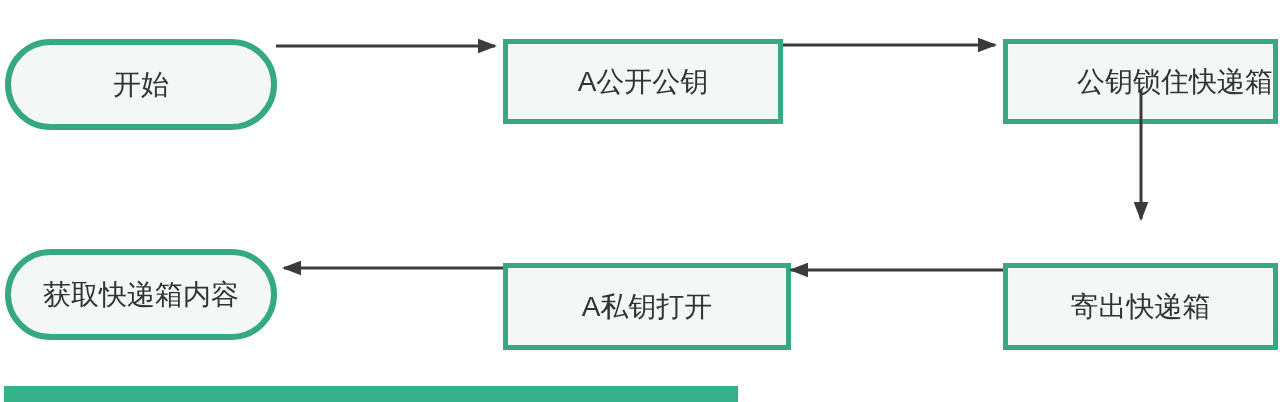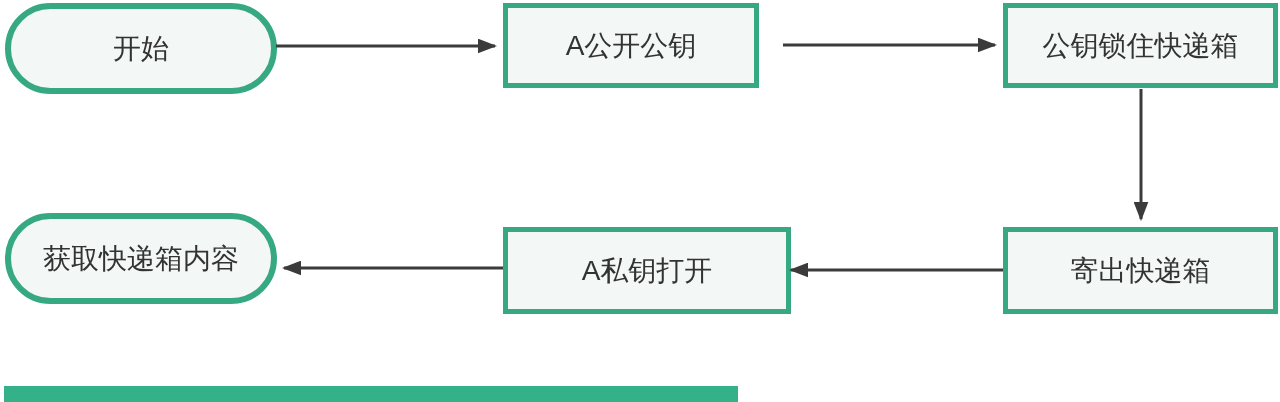--- a/index.html
+++ b/index.html
@@ -23,28 +23,29 @@
     display: flex;
     align-items: center;
     justify-content: center;
     background: var(--fill);
     border: 5px solid var(--green);
     color: var(--text);
     font-size: 28px;
     line-height: 1;
     text-align: center;
     white-space: nowrap;
+    margin-top: 36px;
   }
   .node.stadium {
     border-width: 6px;
     border-radius: 48px;
   }
   #node-start        { left: 5px;    top: 3px;   width: 272px; height: 91px; }
-  #node-publish-key  { left: 503px;  top: 3px;   width: 256px; height: 85px; }
-  #node-lock-box     { left: 1003px; top: 3px;   width: 275px; height: 85px; }
+  #node-publish-key  { left: 503px;  top: 3px;   width: 280px; height: 85px; }
+  #node-lock-box     { left: 1003px; top: 3px;   width: 275px; height: 85px; justify-content: flex-end; }
   #node-ship-box     { left: 1003px; top: 227px; width: 275px; height: 87px; }
   #node-open-box     { left: 503px;  top: 227px; width: 288px; height: 87px; }
   #node-get-contents { left: 5px;    top: 213px; width: 272px; height: 91px; }
   #connector-layer {
     position: absolute;
     left: 0; top: 0;
     width: 1280px; height: 402px;
     pointer-events: none;
   }
   #bottom-bar {

